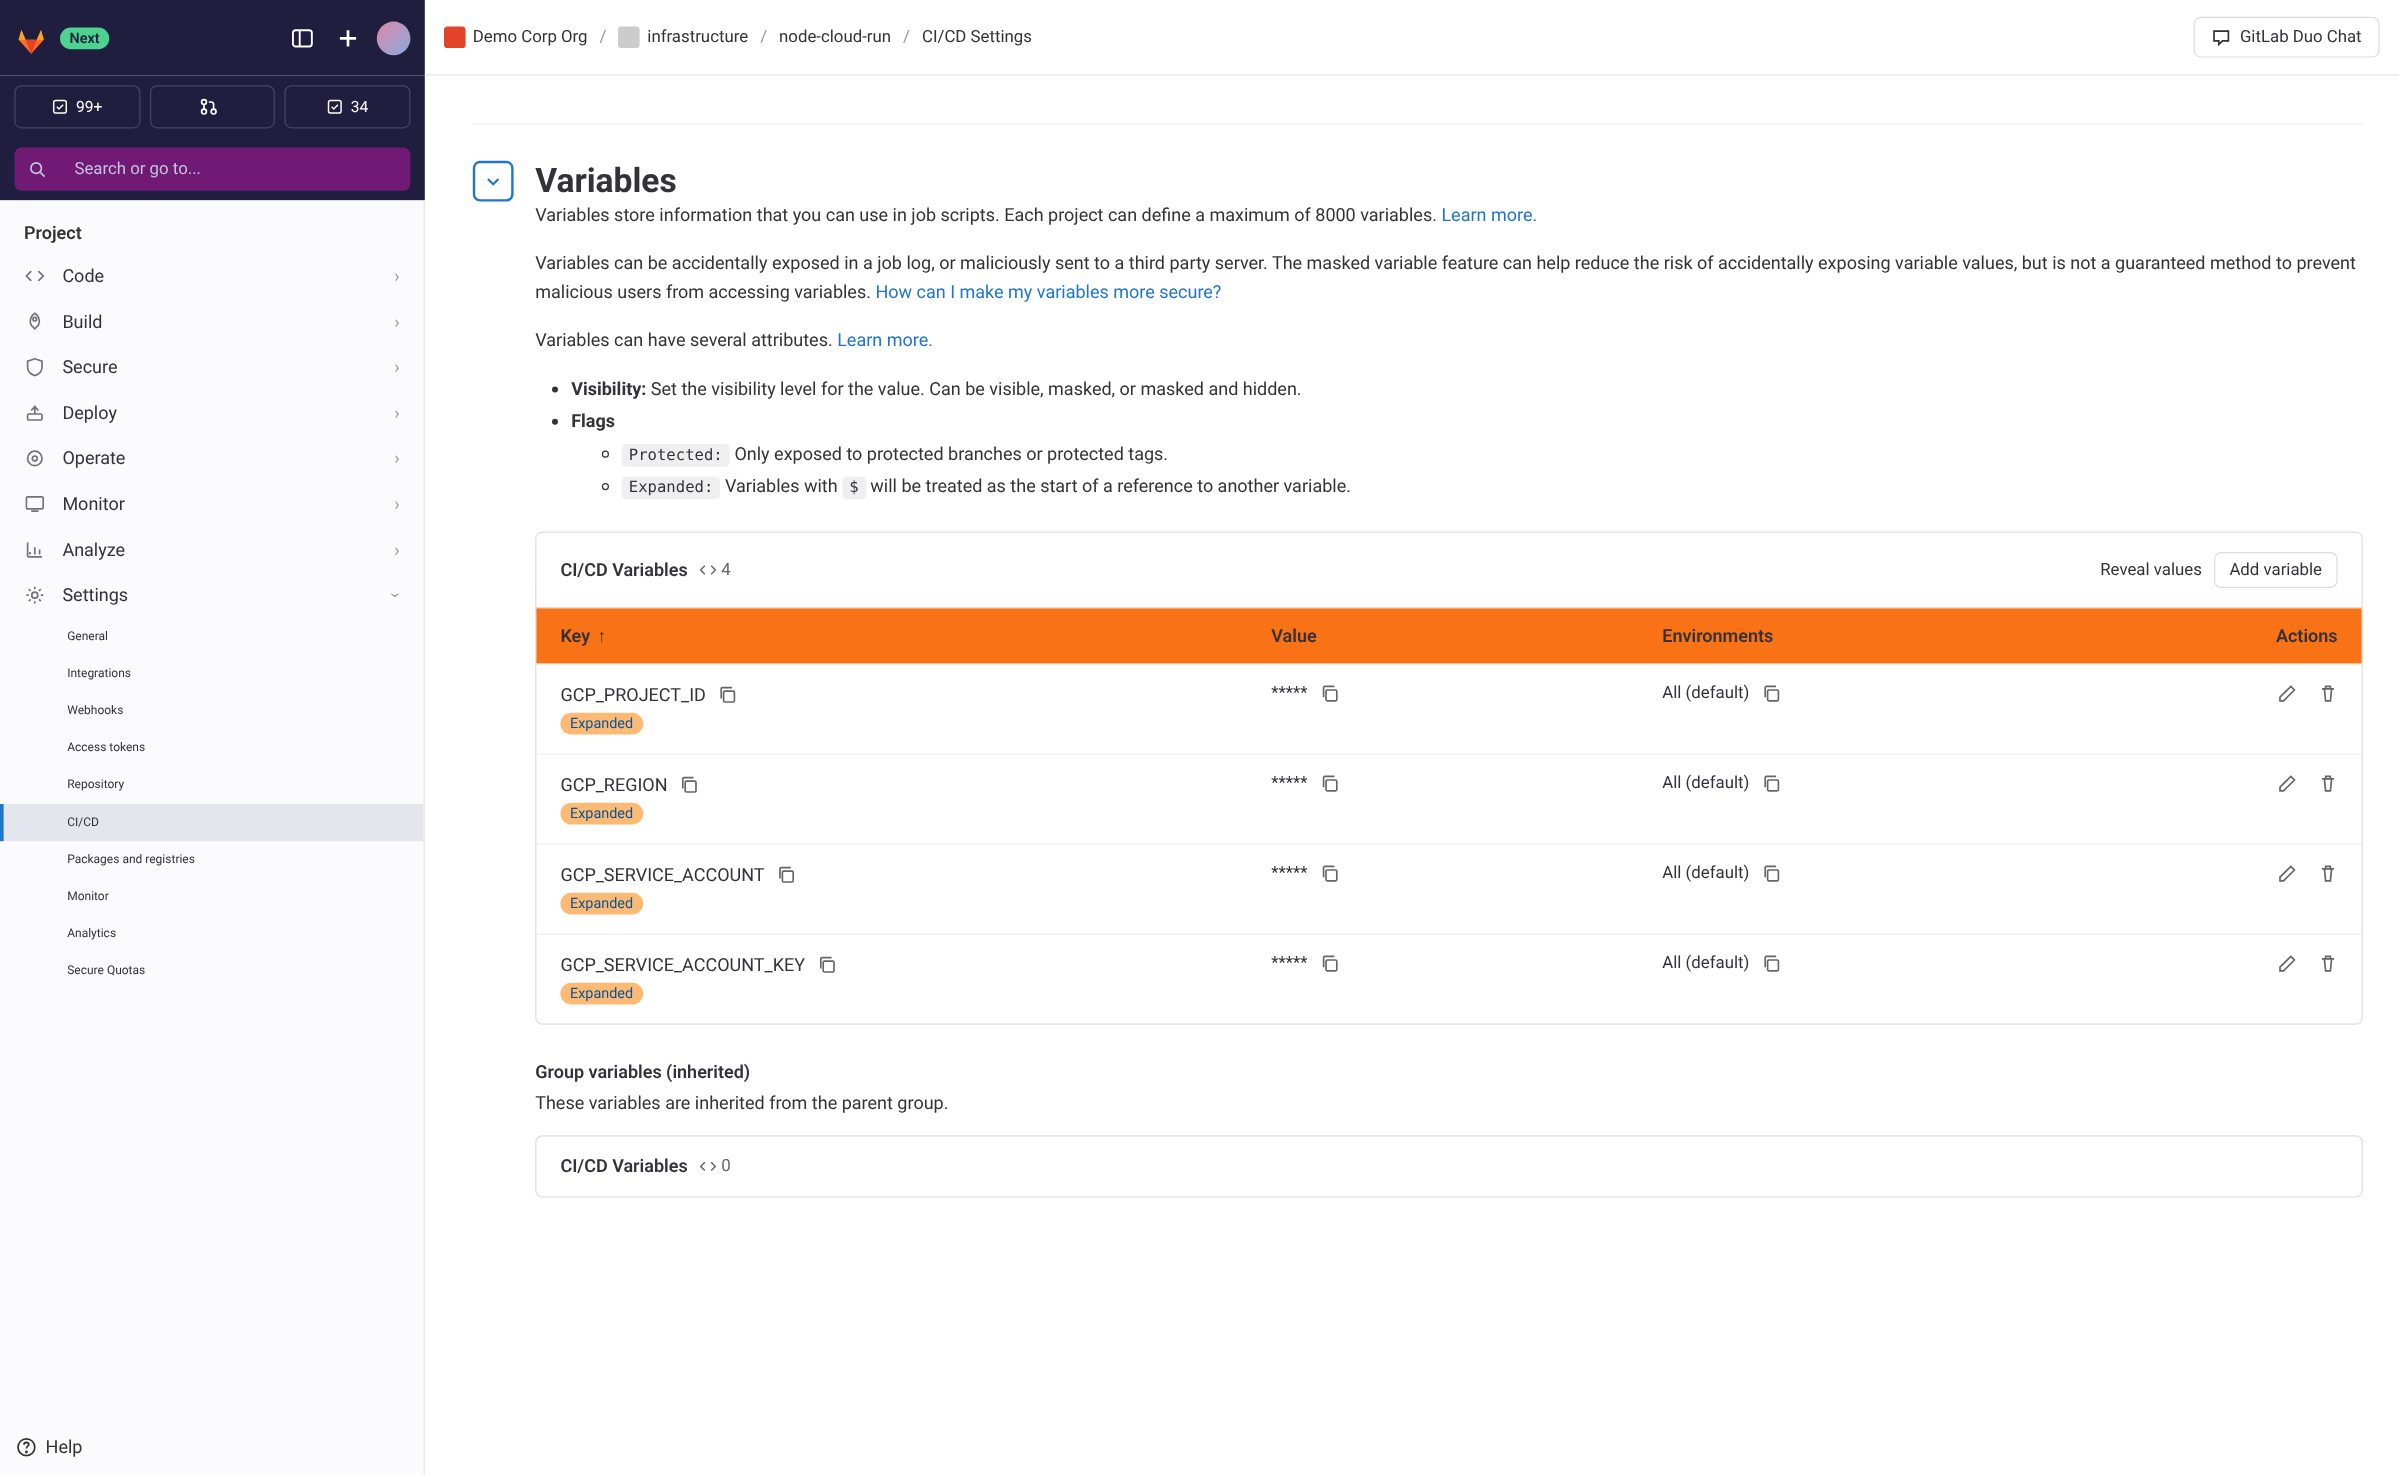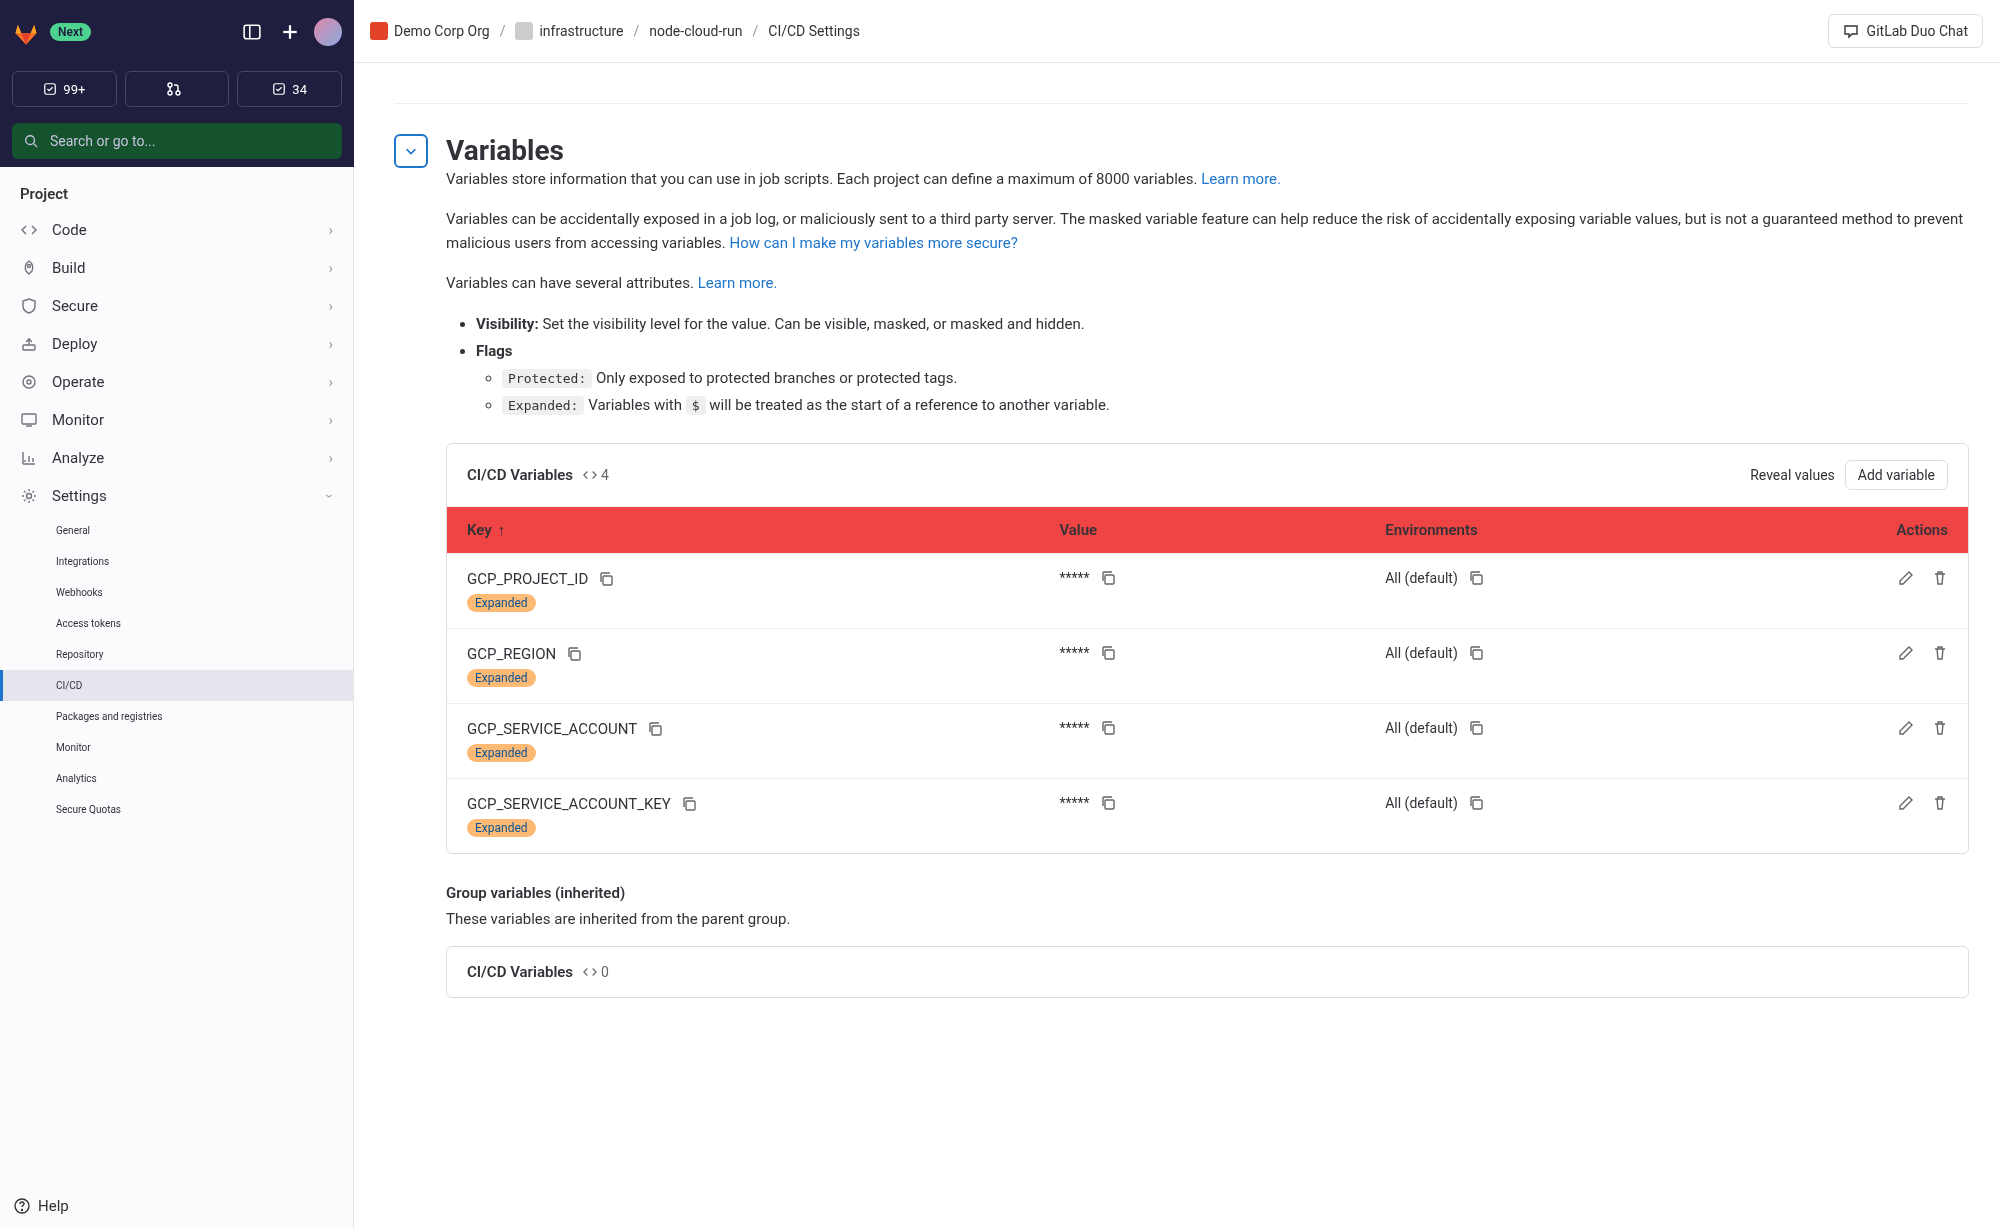--- a/index.html
+++ b/index.html
@@ -9,21 +9,21 @@
 .topbar-dark { position: absolute; top: 0; left: 0; width: 354px; height: 63px; background: #1f1e3f; display: flex; align-items: center; padding: 0 12px; gap: 10px; }
 .topbar-dark .logo { width: 28px; height: 28px; }
 .topbar-dark .next-badge { background: #4dd290; color: #1f1e3f; font-size: 12px; font-weight: 600; padding: 2px 8px; border-radius: 10px; }
 .topbar-dark .spacer { flex: 1; }
 .topbar-dark .icon-btn { width: 28px; height: 28px; display: flex; align-items: center; justify-content: center; color: #fff; cursor: pointer; }
 .topbar-dark .avatar { width: 28px; height: 28px; border-radius: 50%; background: linear-gradient(135deg,#d8a,#8ad); }
 
 .second-row { position: absolute; top: 63px; left: 0; width: 354px; height: 52px; background: #1f1e3f; display: flex; align-items: center; padding: 0 12px; gap: 8px; }
 .pill-btn { flex: 1; height: 36px; border: 1px solid #45446a; border-radius: 6px; display: flex; align-items: center; justify-content: center; gap: 6px; color: #fff; font-size: 13px; cursor: pointer; }
 .third-row { position: absolute; top: 115px; left: 0; width: 354px; height: 52px; background: #1f1e3f; display: flex; align-items: center; padding: 0 12px; }
-.search-bar { width: 100%; height: 36px; background: #14532d; border-radius: 6px; display: flex; align-items: center; padding: 0 12px; gap: 12px; color: #c6c3dd; font-size: 14px; cursor: pointer; }
+.search-bar { width: 100%; height: 36px; background: #701a75; border-radius: 6px; display: flex; align-items: center; padding: 0 12px; gap: 24px; color: #c6c3dd; font-size: 14px; cursor: pointer; }
 
 
 .sidebar { position: absolute; top: 167px; left: 0; width: 354px; bottom: 0; background: #fbfafd; border-right: 1px solid #e5e5e5; overflow-y: auto; padding-top: 10px; }
 .sidebar .section-title { padding: 8px 20px; font-weight: 600; font-size: 15px; color: #333; }
 .nav-item { display: flex; align-items: center; padding: 10px 20px; gap: 14px; cursor: pointer; font-size: 15px; color: #333238; }
 .nav-item .nav-icon { width: 18px; height: 18px; display: flex; align-items: center; justify-content: center; color: #737278; flex-shrink: 0; }
 .nav-item .label { flex: 1; }
 .nav-item .chev { color: #999; }
 .sub-item { padding: 10px 20px 10px 56px; font-size: 10px; cursor: pointer; color: #333238; }
 .sub-item.active { background: #e5e5ee; border-left: 3px solid #1f75cb; padding-left: 53px; }
@@ -42,33 +42,33 @@
 .main { position: absolute; top: 63px; left: 354px; right: 0; bottom: 0; overflow-y: auto; padding: 40px 30px 40px 40px; }
 .hr-top { border: none; border-top: 1px solid #eee; margin-bottom: 30px; }
 .var-section { display: flex; align-items: flex-start; gap: 18px; }
 .collapse-btn { width: 34px; height: 34px; border: 2px solid #1f75cb; border-radius: 6px; display: flex; align-items: center; justify-content: center; cursor: pointer; flex-shrink: 0; color: #1f75cb; }
 .var-body { flex: 1; }
 .var-body h1 { font-size: 28px; font-weight: 700; }
 .var-body p { font-size: 15px; line-height: 1.6; margin-bottom: 16px; color: #333; }
 .var-body a { color: #1f75cb; text-decoration: none; }
 .attr-list { margin: 0 0 24px 30px; }
 .attr-list li { font-size: 15px; line-height: 1.8; }
-.attr-list .sub { margin-left: 26px; list-style: circle; }
+.attr-list .sub { margin-left: 42px; list-style: circle; }
 code.tag { background: #efefef; padding: 2px 6px; border-radius: 4px; font-family: Menlo, monospace; font-size: 13px; }
 
 
 .card { border: 1px solid #ddd; border-radius: 6px; margin-top: 8px; }
 .card-header { display: flex; align-items: center; padding: 16px 20px; gap: 10px; }
 .card-header .title { font-weight: 600; font-size: 15px; }
 .card-header .count-badge { color: #666; font-size: 14px; display: flex; align-items: center; gap: 4px; }
 .card-header .spacer { flex: 1; }
 .reveal-btn { color: #333; font-size: 14px; cursor: pointer; }
 .add-btn { border: 1px solid #ddd; border-radius: 6px; padding: 6px 12px; font-size: 14px; cursor: pointer; }
 
-.table-head { display: flex; padding: 14px 20px; border-top: 1px solid #eee; font-weight: 600; font-size: 15px; background: #ef4444; }
+.table-head { display: flex; padding: 14px 20px; border-top: 1px solid #eee; font-weight: 600; font-size: 15px; background: #f97316; }
 .col-key { flex: 0 0 40%; display: flex; align-items: center; gap: 6px; }
 .col-value { flex: 0 0 22%; }
 .col-env { flex: 0 0 26%; }
 .col-actions { flex: 0 0 12%; text-align: right; }
 
 .var-row { display: flex; padding: 16px 20px; border-top: 1px solid #eee; align-items: flex-start; }
 .var-row .key-cell { flex: 0 0 40%; }
 .var-row .key-line { display: flex; align-items: center; gap: 10px; font-size: 15px; }
 .expanded-badge { display: inline-block; background: #fdba74; color: #0b5394; font-size: 12px; padding: 2px 8px; border-radius: 10px; margin-top: 6px; }
 .var-row .value-cell { flex: 0 0 22%; display: flex; align-items: center; gap: 10px; }

